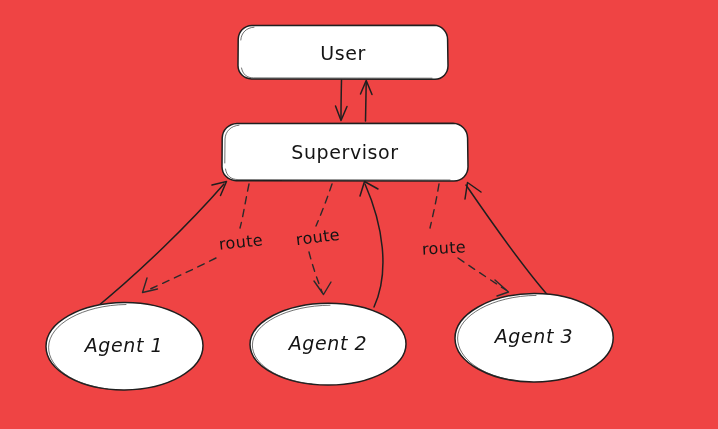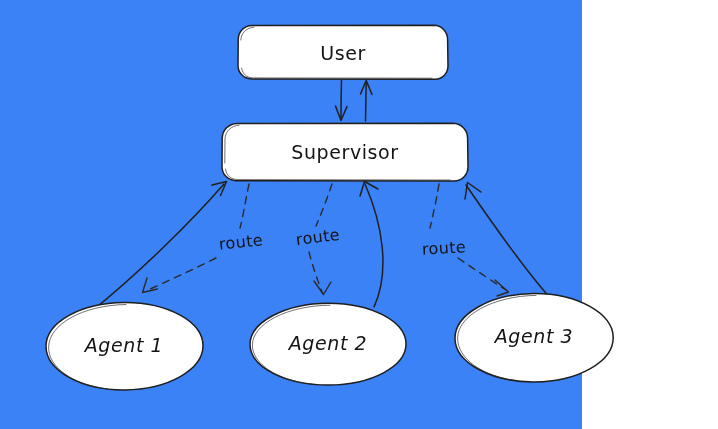--- a/index.html
+++ b/index.html
@@ -10,23 +10,23 @@
   }
   body {
     width: 718px;
     height: 429px;
     font-family: "DejaVu Sans", sans-serif;
     overflow: hidden;
     position: relative;
   }
   #diagram-root {
     position: relative;
-    width: 582px;
+    width: 718px;
     height: 429px;
-    background: #3b82f6;
+    background: #ef4444;
   }
   svg#diagram-canvas {
     position: absolute;
     top: 0;
     left: 0;
     width: 718px;
     height: 429px;
     display: block;
   }
   .node-shape {

